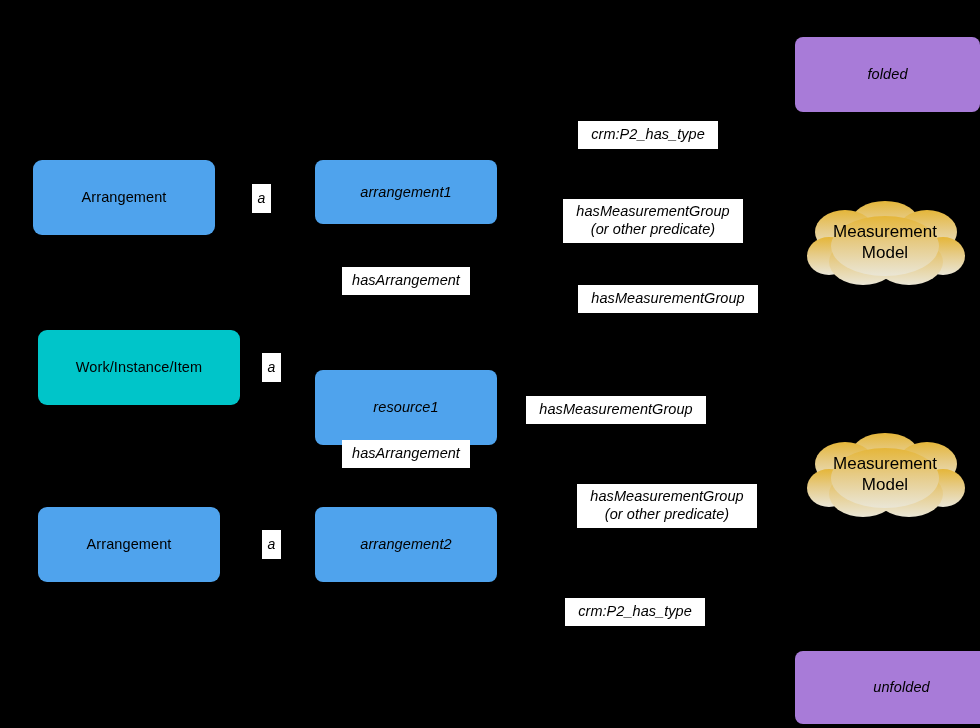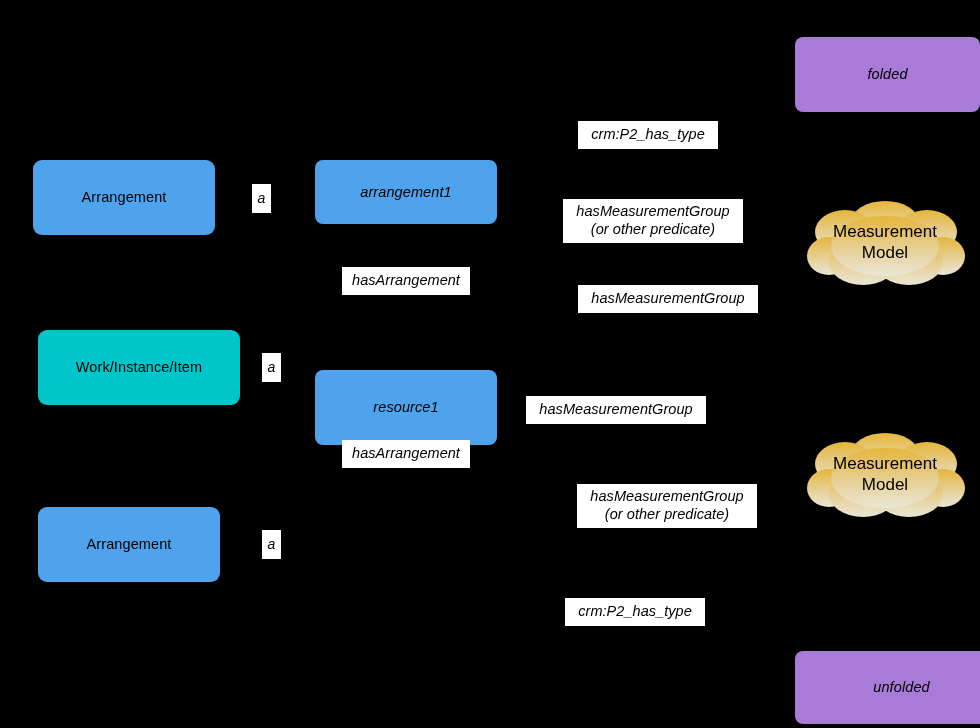--- a/index.html
+++ b/index.html
@@ -130,20 +130,23 @@
   </div>
 
   <div class="node rect" style="left:315px; top:330px; width:182px; height:75px; background:#4fa3ed;margin-top:40px;">
     <span>resource1</span>
   </div>
 
   <div class="node rounded" style="left:38px; top:507px; width:182px; height:75px; background:#4fa3ed;">
     <span>Arrangement</span>
   </div>
 
+  <div class="node rect" style="left:315px; top:507px; width:182px; height:75px; background:#4fa3ed;">
+    <span>arrangement2</span>
+  </div>
 
   <div class="node rect" style="left:795px; top:37px; width:185px; height:75px; background:#a87bd8;">
     <span>folded</span>
   </div>
 
   <div class="node rect" style="left:795px; top:651px; width:213px; height:73px; background:#a87bd8;">
     <span>unfolded</span>
   </div>
 
   <div class="cloud" style="left:805px; top:196px; width:160px; height:92px;">

